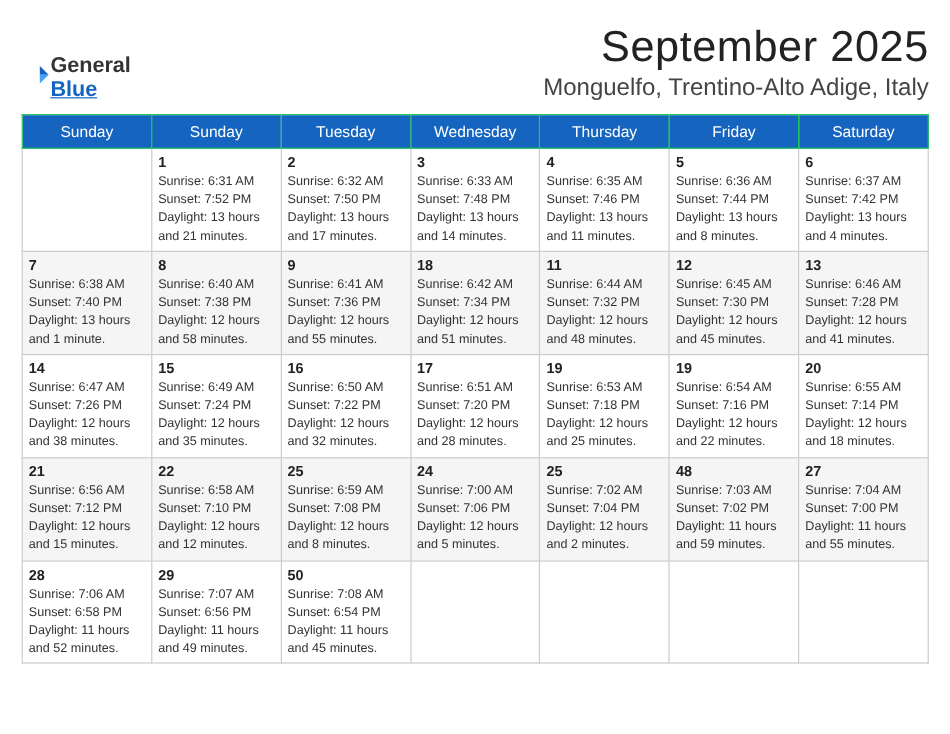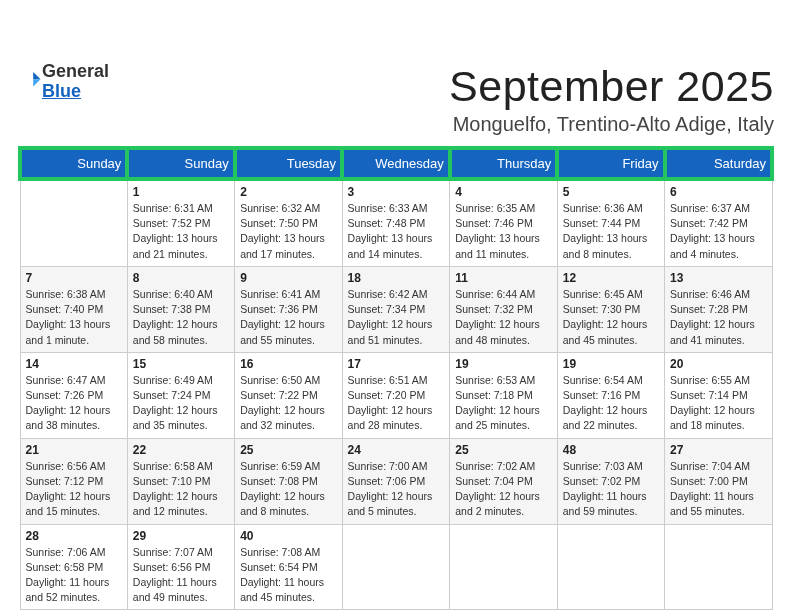--- a/index.html
+++ b/index.html
@@ -5,24 +5,23 @@
     * { box-sizing: border-box; margin: 0; padding: 0; }
     body {
       font-family: Arial, sans-serif;
       background: #fff;
       width: 792px;
       min-height: 612px;
       padding: 18px 18px 18px 18px;
     }
     .header {
       display: flex;
-      align-items: flex-start;
+      align-items: flex-end;
       justify-content: space-between;
       margin-bottom: 10px;
-      margin-top: 44px;
     }
     .logo {
       display: flex;
       align-items: center;
       gap: 0;
     }
     .logo-text {
       font-size: 18px;
       font-weight: bold;
       line-height: 1.1;
@@ -31,43 +30,43 @@
     .logo-blue { color: #1565c0; text-decoration: underline; }
     .logo-icon {
       width: 22px;
       height: 22px;
       margin-left: 2px;
     }
     .title-block {
       text-align: right;
     }
     .month-title {
-      font-size: 43px;
+      font-size: 36px;
       font-weight: normal;
       color: #222;
       letter-spacing: 0.5px;
     }
     .location-title {
       font-size: 20px;
       color: #444;
       margin-top: 2px;
     }
     .calendar {
       width: 100%;
       border-collapse: collapse;
       font-size: 11px;
     }
     .calendar th {
       background: #1565c0;
       color: #fff;
       padding: 6px 4px;
-      text-align: right;
+      text-align: center;
       font-size: 13px;
       font-weight: normal;
-      border: 4px solid #22c55e;
+      border: 1px solid #22c55e;
     }
     .calendar td {
       border: 1px solid #ccc;
       vertical-align: top;
       padding: 4px 5px;
       width: 108px;
       min-height: 70px;
       background: #fff;
     }
     .calendar tr:nth-child(even) td {
@@ -246,21 +245,21 @@
       <tr>
         <td>
           <span class="day-num">28</span>
           <div class="day-info">Sunrise: 7:06 AM<br>Sunset: 6:58 PM<br>Daylight: 11 hours and 52 minutes.</div>
         </td>
         <td>
           <span class="day-num">29</span>
           <div class="day-info">Sunrise: 7:07 AM<br>Sunset: 6:56 PM<br>Daylight: 11 hours and 49 minutes.</div>
         </td>
         <td>
-          <span class="day-num">40</span>
+          <span class="day-num">50</span>
           <div class="day-info">Sunrise: 7:08 AM<br>Sunset: 6:54 PM<br>Daylight: 11 hours and 45 minutes.</div>
         </td>
         <td class="empty-cell"></td>
         <td class="empty-cell"></td>
         <td class="empty-cell"></td>
         <td class="empty-cell"></td>
       </tr>
     </tbody>
 </table>
 

